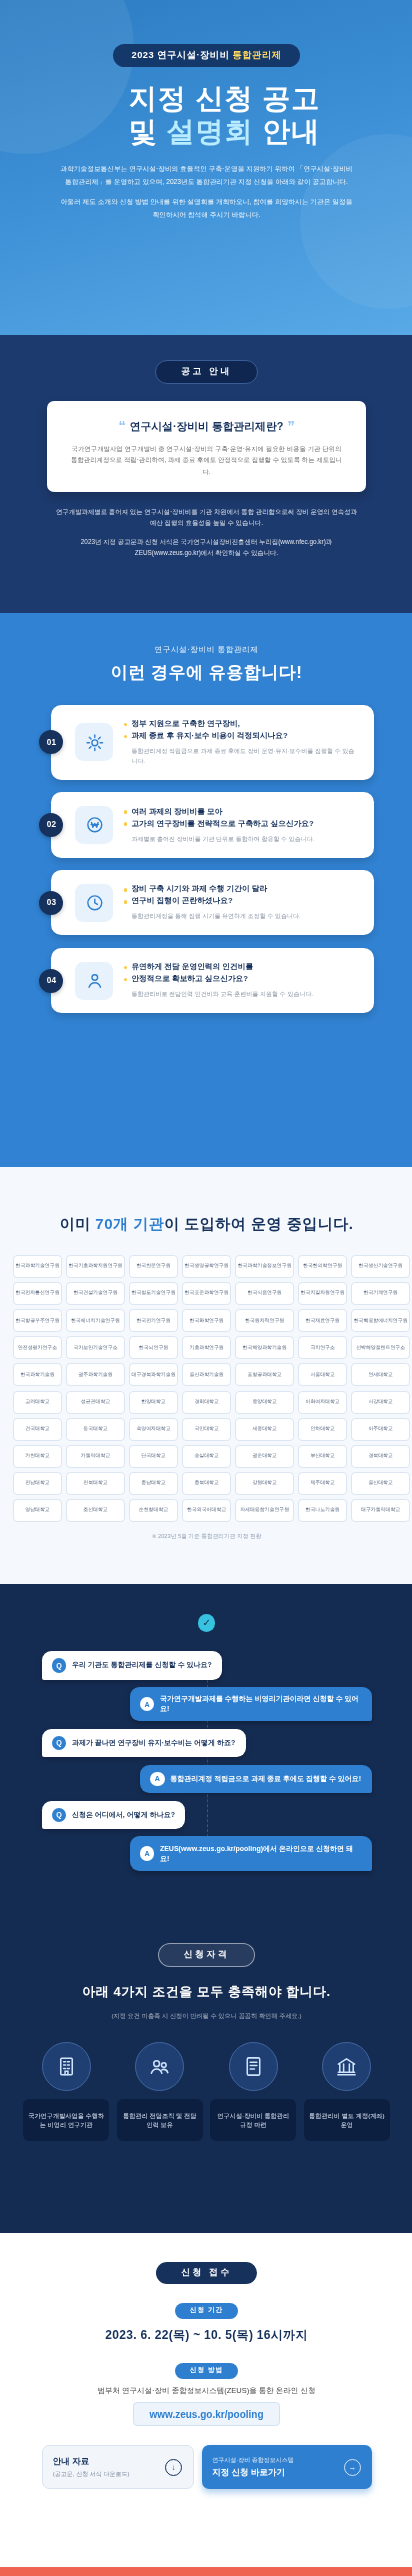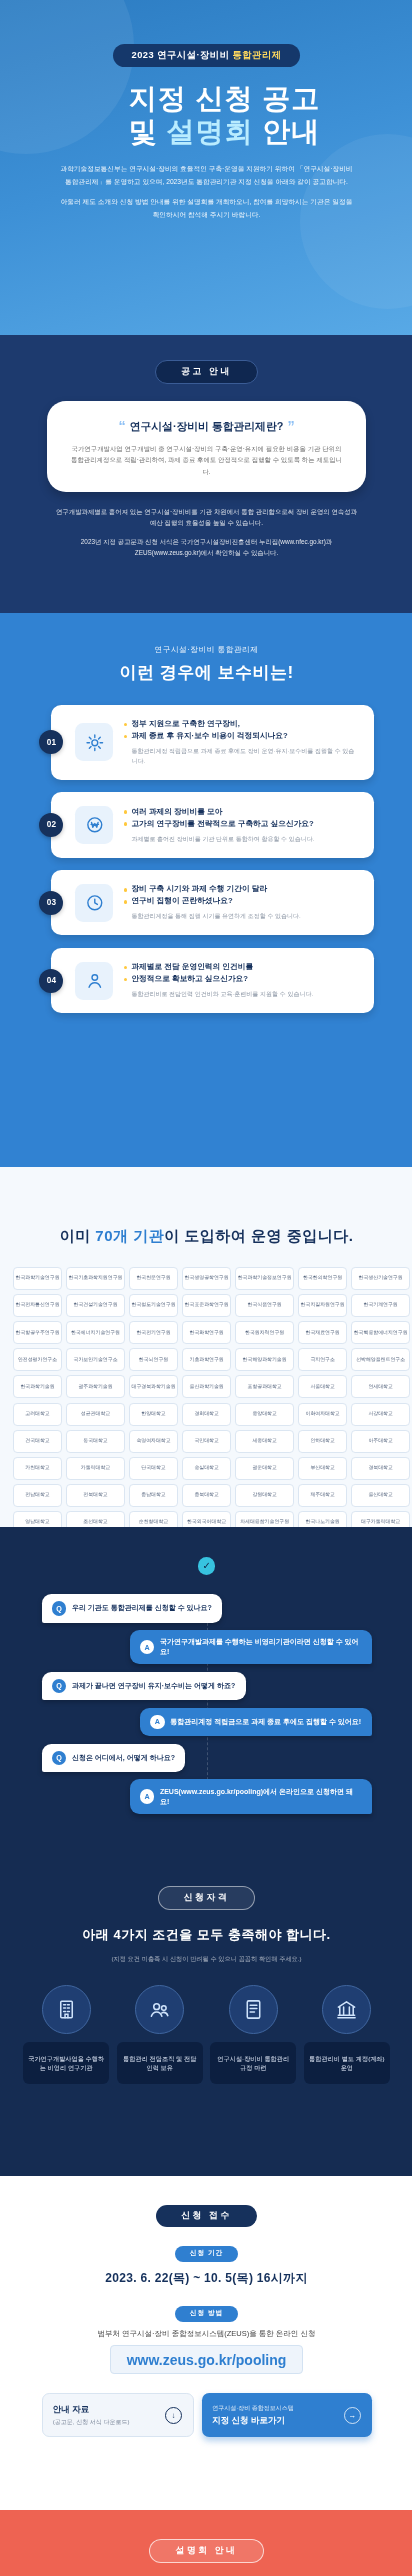--- a/index.html
+++ b/index.html
@@ -18,41 +18,41 @@
   .hdr-title .t1,.hdr-title .t2{display:block;font-size:28px;font-weight:bold;letter-spacing:1px;padding-left:36px;}
   .hl-cyan{color:#b9ecff;}
   .hdr-p{width:294px;margin:0 auto 8.2px;font-size:6.7px;line-height:1.85;color:rgba(255,255,255,.95);position:relative;z-index:2;}
 
   
   .pill{display:inline-block;padding:5.2px 25px;border-radius:515px;font-size:8.8px;font-weight:bold;letter-spacing:2.6px;}
 
   
   .sec-notice{height:278px;background:#1d3a6e;color:#fff;padding-top:25px;}
   .sec-notice .pill{background:#0f2750;border:0.5px solid #3a5c96;color:#fff;}
-  .notice-card{width:319px;margin:16.5px auto 13.4px;background:#fff;border-radius:19px;padding:17.5px 23px 14.4px;box-sizing:border-box;box-shadow:0 4.1px 9.3px rgba(0,0,0,.2);}
+  .notice-card{width:319px;margin:16.5px auto 13.4px;background:#fff;border-radius:7px;padding:17.5px 23px 14.4px;box-sizing:border-box;box-shadow:0 4.1px 9.3px rgba(0,0,0,.2);}
   .notice-card-title{font-size:10.8px;font-weight:bold;color:#16315c;}
   .quote{color:#8fc1f5;font-size:14.4px;font-weight:bold;vertical-align:-1px;padding:0 4.1px;}
   .notice-card-body{margin-top:8.2px;font-size:6.4px;color:#666;line-height:1.85;text-align:center;}
   .notice-p{width:309px;margin:0 auto 6.7px;font-size:6.4px;color:rgba(255,255,255,.88);line-height:1.8;}
 
   
   .sec-useful{height:554px;background:#3182d2;padding-top:32px;color:#fff;}
   .useful-sub{font-size:7.7px;color:rgba(255,255,255,.92);letter-spacing:0.5px;}
   .useful-title{margin:6.2px 0 20.6px;font-size:17px;font-weight:bold;letter-spacing:0.5px;}
   .useful-cards{width:335px;margin:0 auto;}
   .useful-card{position:relative;margin:0 0 12.4px 12.4px;background:#fff;border-radius:10.3px;padding:13.4px 14.4px 13.4px 24px;display:flex;gap:10.3px;align-items:center;text-align:left;box-shadow:0 3.1px 7.2px rgba(0,0,0,.14);}
   .num{position:absolute;left:-12px;top:50%;transform:translateY(-50%);width:24px;height:24px;border-radius:50%;background:#16315c;color:#fff;font-weight:bold;font-size:8.2px;display:flex;align-items:center;justify-content:center;box-shadow:0 1.5px 4.1px rgba(0,0,0,.25);}
   .uicon{width:38px;height:38px;border-radius:8.2px;background:#e8f2fc;color:#2f7fd0;display:flex;align-items:center;justify-content:center;flex:none;}
   .utext{flex:1;}
   .uline{font-size:7.7px;font-weight:bold;color:#16315c;line-height:1.55;padding-left:7.7px;position:relative;}
   .uline::before{content:"";position:absolute;left:0;top:4.6px;width:3.6px;height:3.6px;border-radius:50%;background:#ffc83d;}
   .usub{margin-top:5.2px;font-size:6px;color:#8a94a3;line-height:1.6;padding-left:7.7px;}
 
   
-  .sec-orgs{height:360px;background:#f5f9fd;padding-top:48px;}
+  .sec-orgs{height:417px;background:#f5f9fd;padding-top:36px;}
   .orgs-title{font-size:15px;font-weight:bold;color:#16315c;letter-spacing:0.5px;}
   .orgs-count{color:#2f7fd0;}
   .chips{width:387px;margin:20.6px auto 0;display:grid;grid-template-columns:repeat(7,1fr);gap:4.1px;}
   .chip{background:#fff;border:0.5px solid #dbe6f2;border-radius:4.1px;min-height:23px;display:flex;align-items:center;justify-content:center;font-size:4.9px;color:#50607a;line-height:1.3;padding:2.1px 1.5px;box-sizing:border-box;text-align:center;word-break:keep-all;}
   .orgs-note{margin-top:11.3px;font-size:5.7px;color:#93a2b5;}
 
   
   .sec-flow{height:332px;background:#152c52;padding-top:30px;color:#fff;}
   .flow-title-wrap{display:flex;align-items:center;justify-content:center;gap:6.2px;}
   .flow-check{width:17.5px;height:17.5px;border-radius:50%;background:#37c3e0;color:#0d2344;font-size:9.8px;font-weight:bold;display:flex;align-items:center;justify-content:center;}
@@ -76,21 +76,21 @@
   .q-icon{width:47px;height:47px;border-radius:50%;background:#1f3e72;border:1px solid #40669f;color:#cfe3fb;display:flex;align-items:center;justify-content:center;}
   .q-label{margin-top:8.2px;width:100%;box-sizing:border-box;background:#0c1f40;border-radius:6.2px;padding:8.2px 5.2px;font-size:6.2px;line-height:1.6;color:#e6eefb;min-height:42px;display:flex;align-items:center;justify-content:center;}
 
   
   .sec-apply{height:334px;background:#fff;padding-top:29px;}
   .sec-apply .pill{background:#16315c;color:#fff;}
   .apply-row{margin-top:18.5px;}
   .apply-label{display:inline-block;background:#2f7fd0;color:#fff;font-size:6.7px;font-weight:bold;padding:3.6px 14.4px;border-radius:515px;letter-spacing:1px;}
   .apply-period{margin-top:8.2px;font-size:12px;font-weight:bold;color:#16315c;letter-spacing:0.3px;}
   .apply-method{margin-top:7.2px;font-size:7.5px;color:#444;}
-  .apply-url{display:inline-block;margin-top:6.2px;background:#eef4fb;border:0.5px solid #d3e2f2;color:#2f7fd0;padding:5.2px 15.5px;border-radius:4.1px;font-weight:bold;font-size:14px;cursor:pointer;}
+  .apply-url{display:inline-block;margin-top:6.2px;background:#eef4fb;border:0.5px solid #d3e2f2;color:#2f7fd0;padding:5.2px 15.5px;border-radius:4.1px;font-weight:bold;font-size:10px;cursor:pointer;}
   .apply-btns{width:330px;margin:19.6px auto 0;display:flex;gap:8.2px;}
   .btn{border-radius:7.2px;padding:9.3px 10.3px;display:flex;align-items:center;justify-content:space-between;text-align:left;cursor:pointer;box-sizing:border-box;}
   .btn-zeus{flex:1.15;background:#2f7fd0;color:#fff;box-shadow:0 3.1px 6.2px rgba(47,127,208,.35);}
   .btn-zeus .l1{font-size:6px;color:rgba(255,255,255,.85);}
   .btn-zeus .l2{font-size:8.5px;font-weight:bold;margin-top:2.6px;}
   .btn-circle{width:15.5px;height:15.5px;border-radius:50%;border:0.8px solid rgba(255,255,255,.75);display:flex;align-items:center;justify-content:center;font-size:7.7px;flex:none;margin-left:5.2px;}
   .btn-docs{flex:1;background:#f2f6fb;border:0.5px solid #d8e4f1;color:#16315c;}
   .btn-docs .l1{font-size:8.5px;font-weight:bold;}
   .btn-docs .l2{font-size:6px;color:#7a8699;margin-top:2.6px;}
   .btn-docs .btn-circle{border-color:#16315c;color:#16315c;}
@@ -125,21 +125,21 @@
         <span class="quote">“</span><span>연구시설·장비비 통합관리제란?</span><span class="quote">”</span>
       </div>
       <div class="notice-card-body">국가연구개발사업 연구개발비 중 연구시설·장비의 구축·운영·유지에 필요한 비용을 기관 단위의 통합관리계정으로 적립·관리하여, 과제 종료 후에도 안정적으로 집행할 수 있도록 하는 제도입니다.</div>
     </div>
     <p class="notice-p">연구개발과제별로 흩어져 있는 연구시설·장비비를 기관 차원에서 통합 관리함으로써 장비 운영의 연속성과 예산 집행의 효율성을 높일 수 있습니다.</p>
     <p class="notice-p">2023년 지정 공고문과 신청 서식은 국가연구시설장비진흥센터 누리집(www.nfec.go.kr)과 ZEUS(www.zeus.go.kr)에서 확인하실 수 있습니다.</p>
   </section>
 
   <section class="sec sec-useful">
     <div class="useful-sub">연구시설·장비비 통합관리제</div>
-    <h2 class="useful-title">이런 경우에 보수비는!</h2>
+    <h2 class="useful-title">이런 경우에 유용합니다!</h2>
     <div class="useful-cards">
 
         <div class="useful-card">
           <div class="num">01</div>
           <div class="uicon">
             <svg viewBox="0 0 24 24" width="19.6" height="19.6" fill="none" stroke="currentColor" stroke-width="1.7" stroke-linecap="round">
               <circle cx="12" cy="12" r="3.6"></circle>
               <path d="M12 2.5v3M12 18.5v3M2.5 12h3M18.5 12h3M5.3 5.3l2.1 2.1M16.6 16.6l2.1 2.1M18.7 5.3l-2.1 2.1M7.4 16.6l-2.1 2.1"></path>
             </svg>
 
@@ -188,21 +188,21 @@
         <div class="useful-card">
           <div class="num">04</div>
           <div class="uicon">
 
             <svg viewBox="0 0 24 24" width="19.6" height="19.6" fill="none" stroke="currentColor" stroke-width="1.7" stroke-linecap="round">
               <circle cx="12" cy="8" r="3.4"></circle>
               <path d="M5 20c1.3-3.8 3.9-5.6 7-5.6s5.7 1.8 7 5.6"></path>
             </svg>
           </div>
           <div class="utext">
-            <div class="uline">과제별로 전담 운영인력의 인건비를</div>
+            <div class="uline">유연하게 전담 운영인력의 인건비를</div>
             <div class="uline">안정적으로 확보하고 싶으신가요?</div>
             <div class="usub">통합관리비로 전담인력 인건비와 교육·훈련비를 지원할 수 있습니다.</div>
           </div>
         </div>
       </div>
   </section>
 
   <section class="sec sec-orgs">
     <h2 class="orgs-title">
       <span>이미 </span><span class="orgs-count">70개 기관</span><span>이 도입하여 운영 중입니다.</span>

